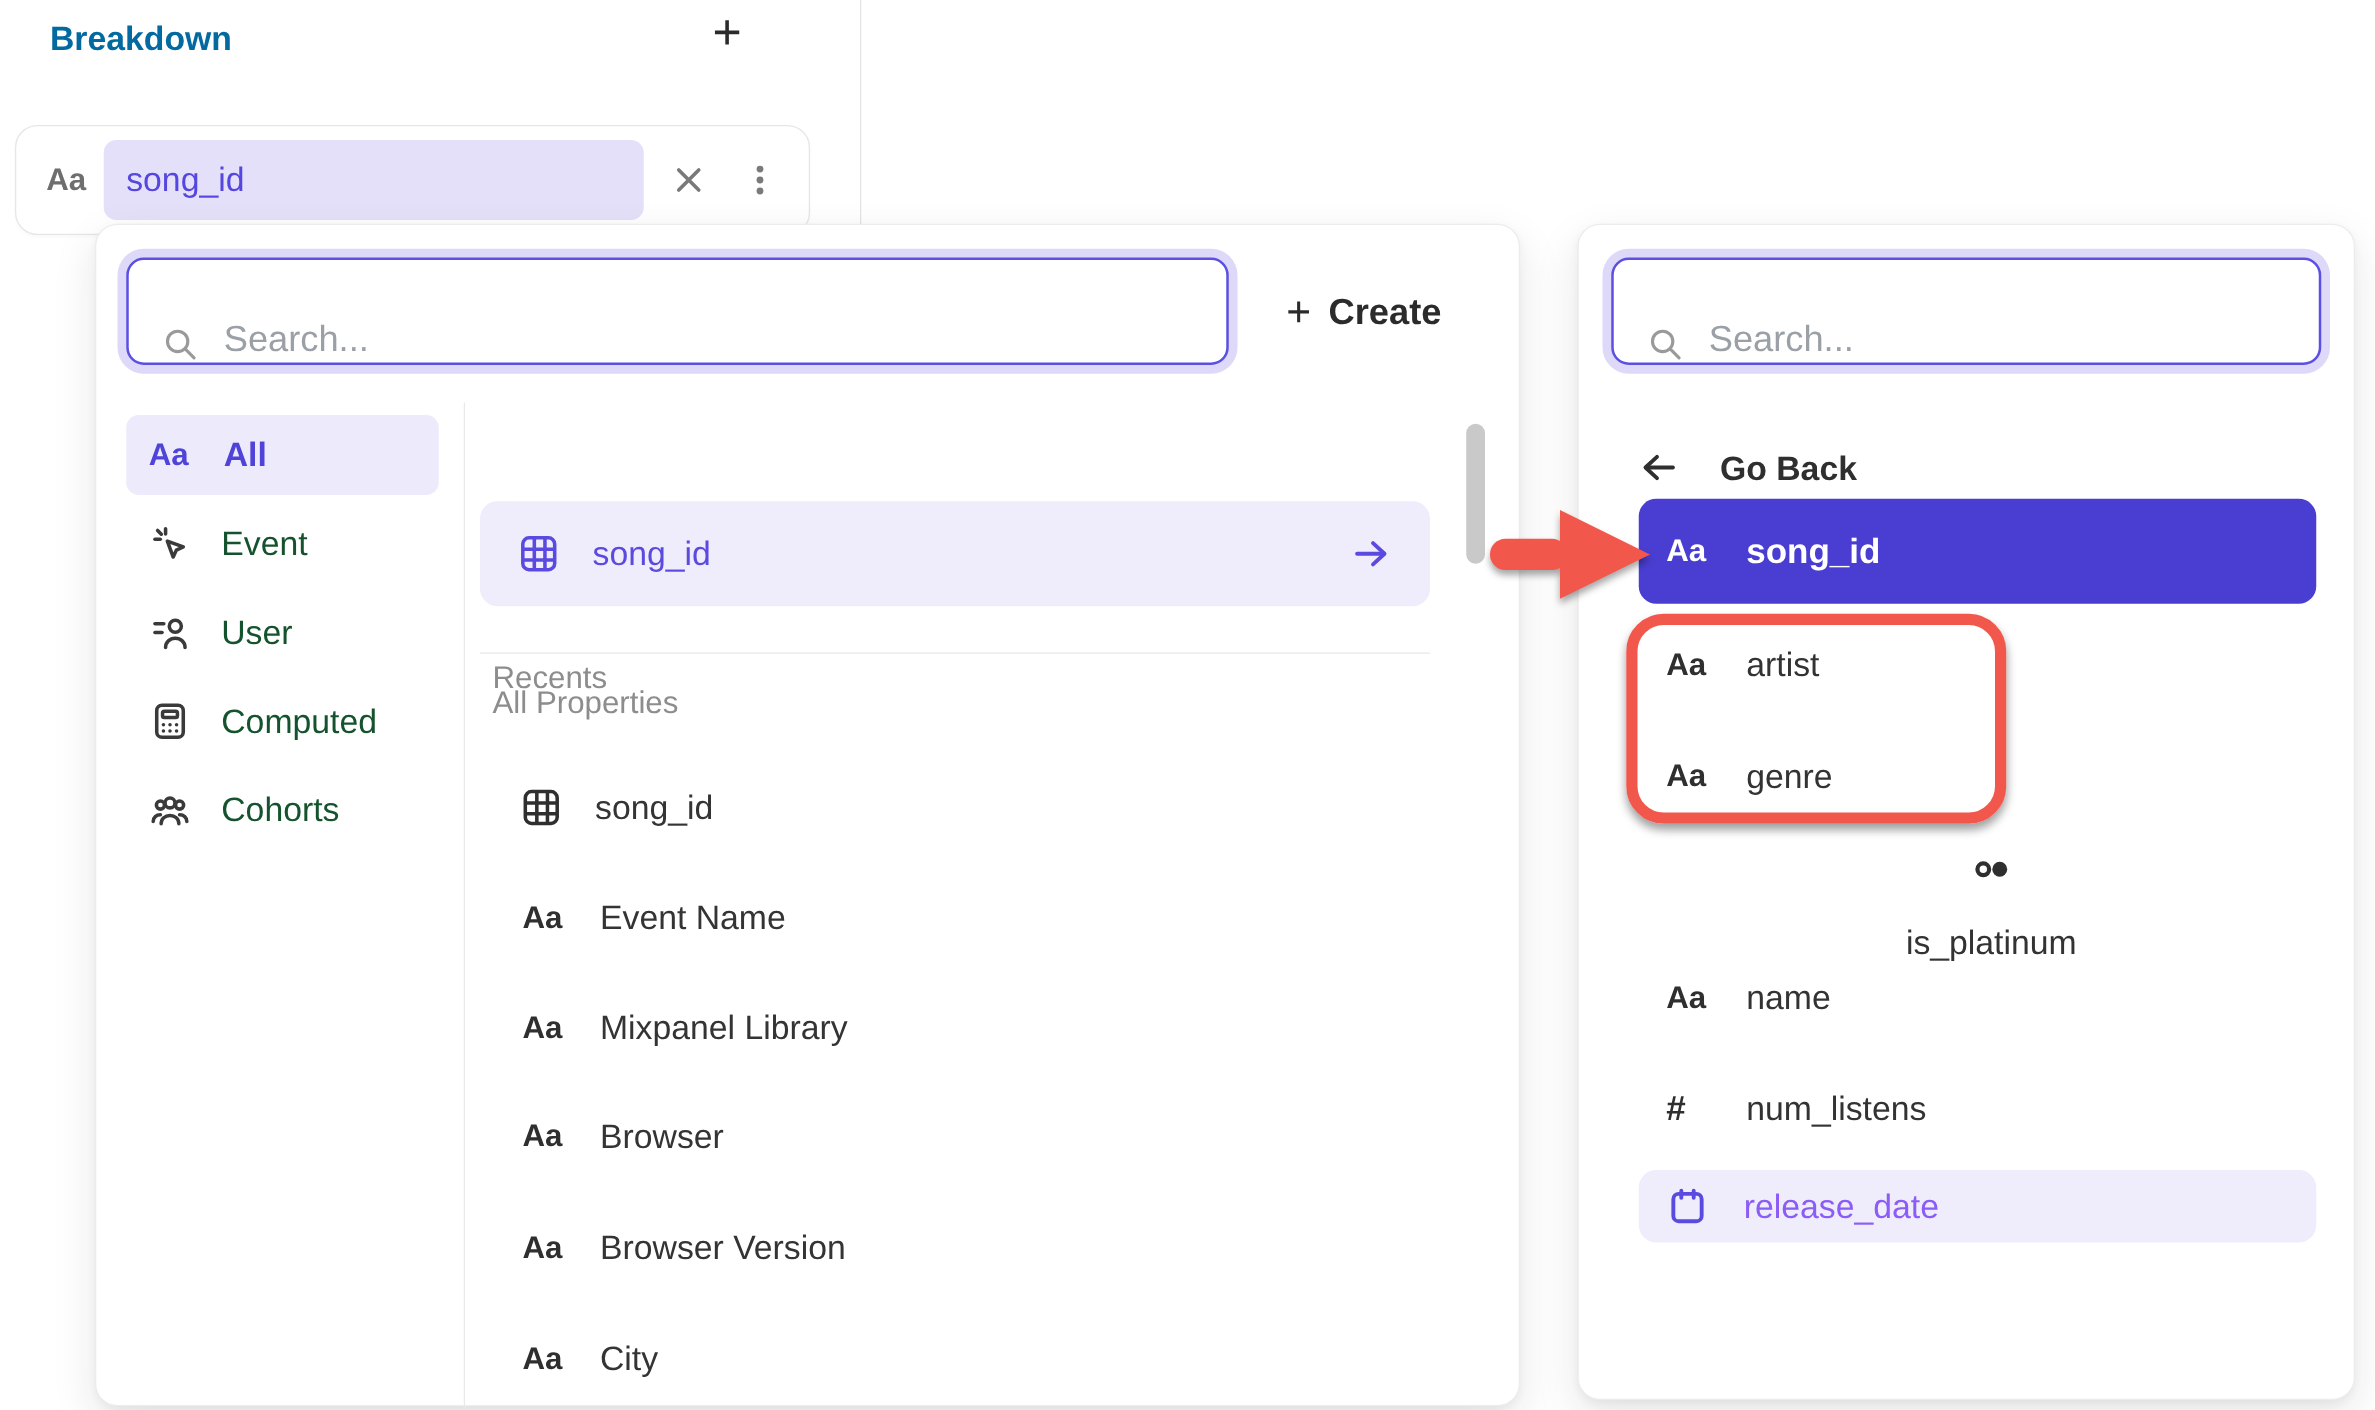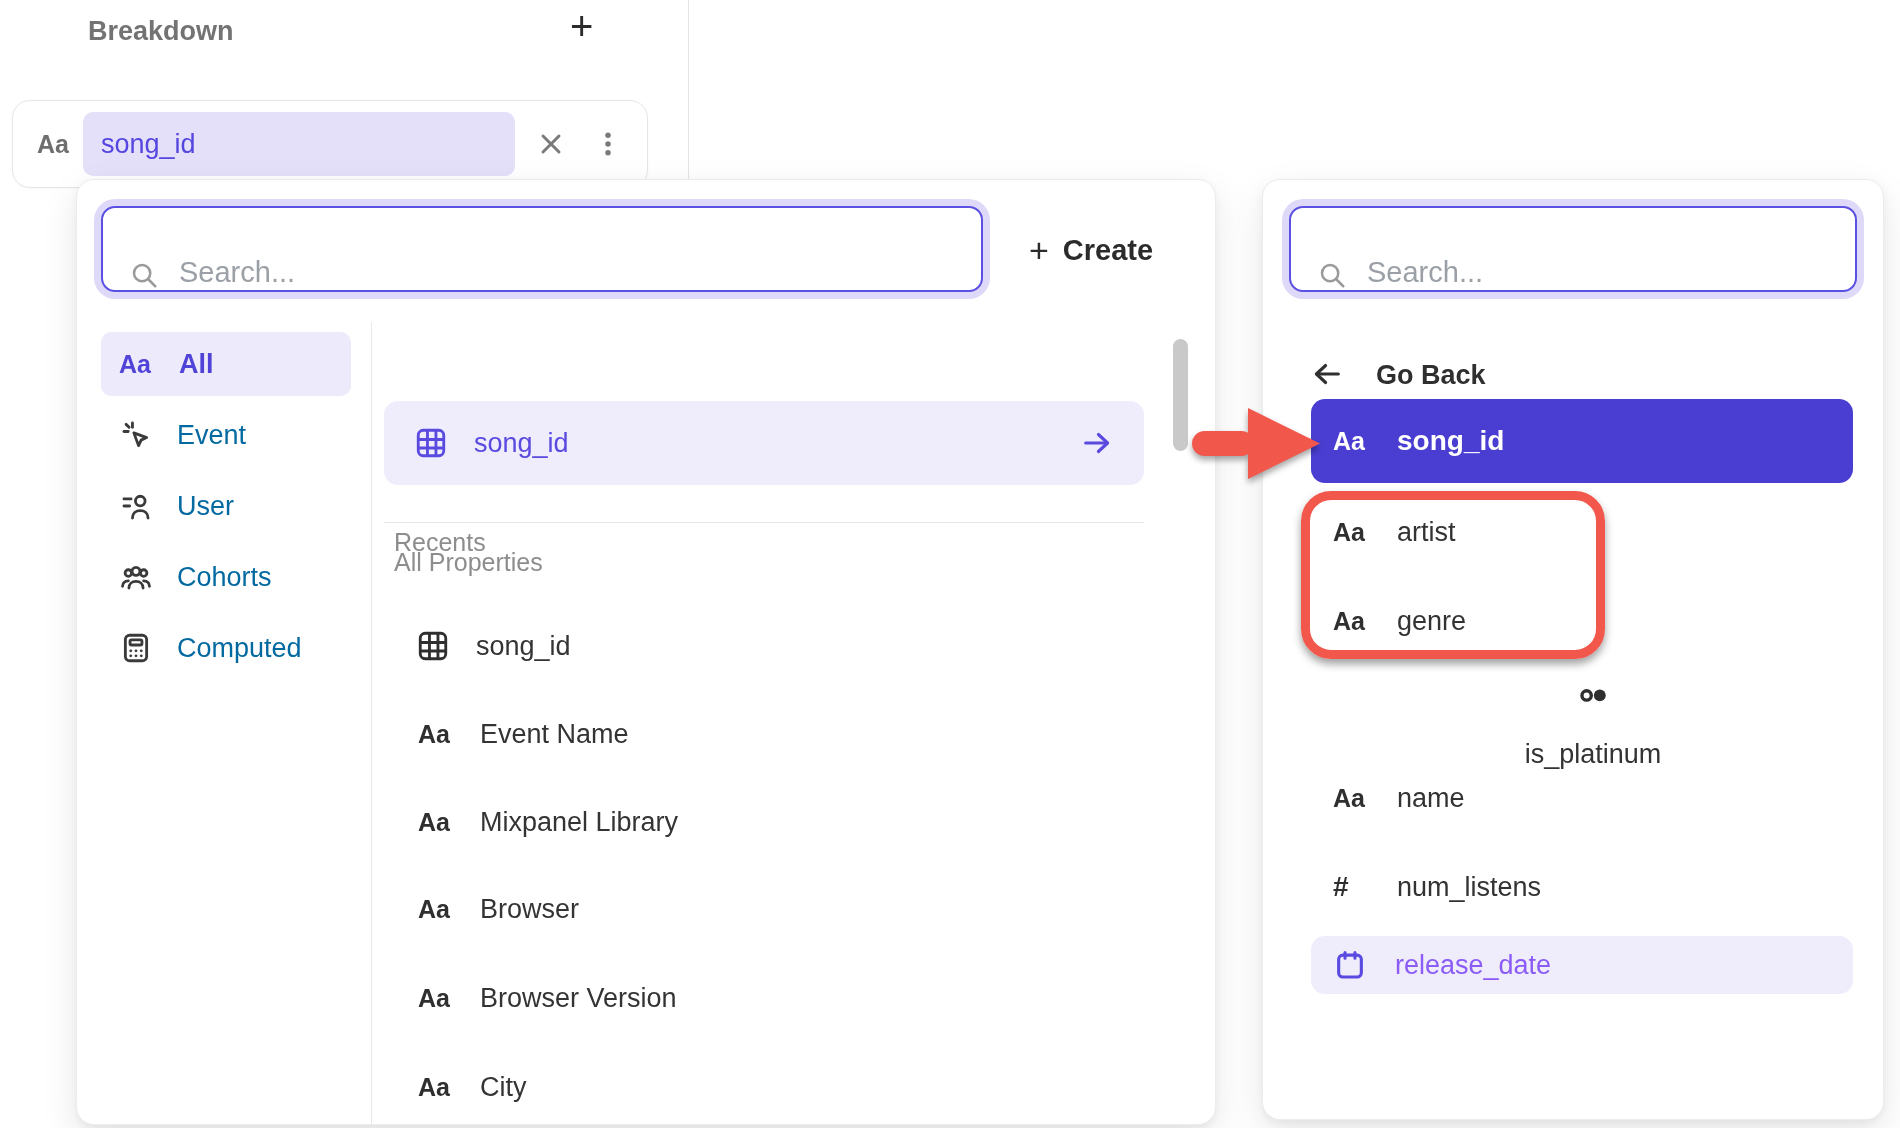--- a/index.html
+++ b/index.html
@@ -1,20 +1,20 @@
 <!DOCTYPE html>
 <html><head>
 <meta charset="utf-8">
 <style>
   html,body{margin:0;padding:0;background:#fff;}
   .stage{position:relative;width:1900px;height:1128px;background:#fff;overflow:hidden;
          font-family:"Liberation Sans",sans-serif;color:#2f2f2f;}
 
   
-  .bd-title{position:absolute;left:40px;top:16px;font-size:27px;font-weight:700;color:#737373;margin-left:48px;}
+  .bd-title{position:absolute;left:40px;top:16px;font-size:27px;font-weight:700;color:#0369a1;}
   .bd-add{position:absolute;left:570px;top:6px;font-size:40px;font-weight:300;color:#2b2b2b;cursor:pointer;line-height:1;}
   .bd-vline{position:absolute;left:688px;top:0;width:1px;height:181px;background:#e4e4e4;}
   .chip{position:absolute;left:12px;top:100px;width:636px;height:88px;background:#fff;
         border:1px solid #e6e6e6;border-radius:18px;display:flex;align-items:center;
         padding:0 24px;box-sizing:border-box;box-shadow:0 1px 3px rgba(0,0,0,.03);}
   .chip .aa{font-size:25px;font-weight:600;color:#6e6e6e;margin-right:14px;}
   .chip-pill{width:436px;height:64px;background:#e4e0fa;border-radius:10px;display:flex;align-items:center;
              padding-left:18px;box-sizing:border-box;font-size:27px;font-weight:500;color:#5546e0;}
   .chip-x{margin-left:20px;cursor:pointer;display:flex;}
   .chip-kebab{margin-left:26px;cursor:pointer;display:flex;}
@@ -30,21 +30,21 @@
 
   
   .lp{left:76px;top:179px;width:1140px;height:946px;}
   .lp-search{left:24px;top:26px;width:882px;height:86px;}
   .lp-create{position:absolute;left:952px;top:32px;height:76px;display:flex;align-items:center;gap:14px;cursor:pointer;}
   .lp-create .plus{font-size:34px;font-weight:400;color:#2b2b2b;line-height:1;}
   .lp-create .lbl{font-size:29px;font-weight:600;color:#2b2b2b;}
   .lp-vdiv{position:absolute;left:294px;top:142px;width:1px;height:804px;background:#e9e9e9;}
   .cats{position:absolute;left:24px;top:152px;width:250px;}
   .cat-row{height:64px;display:flex;align-items:center;gap:24px;padding-left:18px;margin-bottom:7px;
-           box-sizing:border-box;border-radius:10px;cursor:pointer;font-size:27px;font-weight:500;color:#0369a1;}
+           box-sizing:border-box;border-radius:10px;cursor:pointer;font-size:27px;font-weight:500;color:#14532d;}
   .cat-row .aa{font-size:25px;font-weight:600;color:#2f2f2f;width:36px;}
   .cat-row.sel{background:#edeafb;color:#4f43d8;font-weight:600;}
   .cat-row.sel .aa{color:#4f43d8;}
   .icn{width:34px;height:34px;flex:none;display:flex;align-items:center;justify-content:center;}
 
   .sec-h{position:absolute;font-size:25px;font-weight:500;color:#8d8d8d;}
   .recents-row{position:absolute;left:307px;top:221px;width:760px;height:84px;background:#efecfb;border-radius:14px;
                display:flex;align-items:center;gap:26px;padding:0 30px;box-sizing:border-box;cursor:pointer;
                font-size:27px;font-weight:500;color:#5a4ae0;}
   .recents-row .spacer{flex:1;}
@@ -136,51 +136,51 @@
       <div class="cat-row">
         <span class="icn">
           <svg width="34" height="34" viewBox="0 0 24 24" fill="none" stroke="#3a3a3a" stroke-width="2" stroke-linecap="round">
               <path d="M3.5 7h5"></path>
               <path d="M3.5 12h4"></path>
               <circle cx="15" cy="8.5" r="3.4"></circle>
               <path d="M9.5 20.5c0-3.2 2.4-5.2 5.5-5.2s5.5 2 5.5 5.2"></path>
             </svg>
         </span>
         <span>User</span>
-      </div>
-      <div class="cat-row">
-        <span class="icn">
-          <svg width="34" height="34" viewBox="0 0 24 24" fill="none" stroke="#3a3a3a" stroke-width="2" stroke-linecap="round">
-              <circle cx="6.6" cy="9.2" r="2.3"></circle>
-              <circle cx="17.4" cy="9.2" r="2.3"></circle>
-              <circle cx="12" cy="8" r="2.8"></circle>
-              <path d="M2.5 18.5c0-2.3 1.8-3.8 4.1-3.8"></path>
-              <path d="M21.5 18.5c0-2.3-1.8-3.8-4.1-3.8"></path>
-              <path d="M7 19.8c0-2.9 2.2-4.7 5-4.7s5 1.8 5 4.7"></path>
-            </svg>
-        </span>
-        <span>Cohorts</span>
       </div>
       <div class="cat-row">
         <span class="icn">
           <svg width="34" height="34" viewBox="0 0 24 24" fill="none" stroke="#3a3a3a" stroke-width="2" stroke-linejoin="round">
               <rect x="4.5" y="3" width="15" height="18" rx="3"></rect>
               <rect x="7.8" y="6.3" width="8.4" height="3.6" rx="1"></rect>
               <g fill="#3a3a3a" stroke="none">
                 <circle cx="8.3" cy="14" r="1"></circle>
                 <circle cx="12" cy="14" r="1"></circle>
                 <circle cx="15.7" cy="14" r="1"></circle>
                 <circle cx="8.3" cy="17.5" r="1"></circle>
                 <circle cx="12" cy="17.5" r="1"></circle>
                 <circle cx="15.7" cy="17.5" r="1"></circle>
               </g>
             </svg>
         </span>
         <span>Computed</span>
       </div>
+      <div class="cat-row">
+        <span class="icn">
+          <svg width="34" height="34" viewBox="0 0 24 24" fill="none" stroke="#3a3a3a" stroke-width="2" stroke-linecap="round">
+              <circle cx="6.6" cy="9.2" r="2.3"></circle>
+              <circle cx="17.4" cy="9.2" r="2.3"></circle>
+              <circle cx="12" cy="8" r="2.8"></circle>
+              <path d="M2.5 18.5c0-2.3 1.8-3.8 4.1-3.8"></path>
+              <path d="M21.5 18.5c0-2.3-1.8-3.8-4.1-3.8"></path>
+              <path d="M7 19.8c0-2.9 2.2-4.7 5-4.7s5 1.8 5 4.7"></path>
+            </svg>
+        </span>
+        <span>Cohorts</span>
+      </div>
     </div>
 
     <div class="sec-h" style="left:317px;top:348px;">Recents</div>
     <div class="recents-row">
       <span class="icn">
         <svg width="34" height="34" viewBox="0 0 24 24" fill="none" stroke="#5a4ae0" stroke-width="2" stroke-linejoin="round">
             <rect x="3" y="3" width="18" height="18" rx="3.5"></rect>
             <path d="M3 9.5h18M3 15.5h18M9.5 3v18M15.5 3v18"></path>
           </svg>
       </span>

